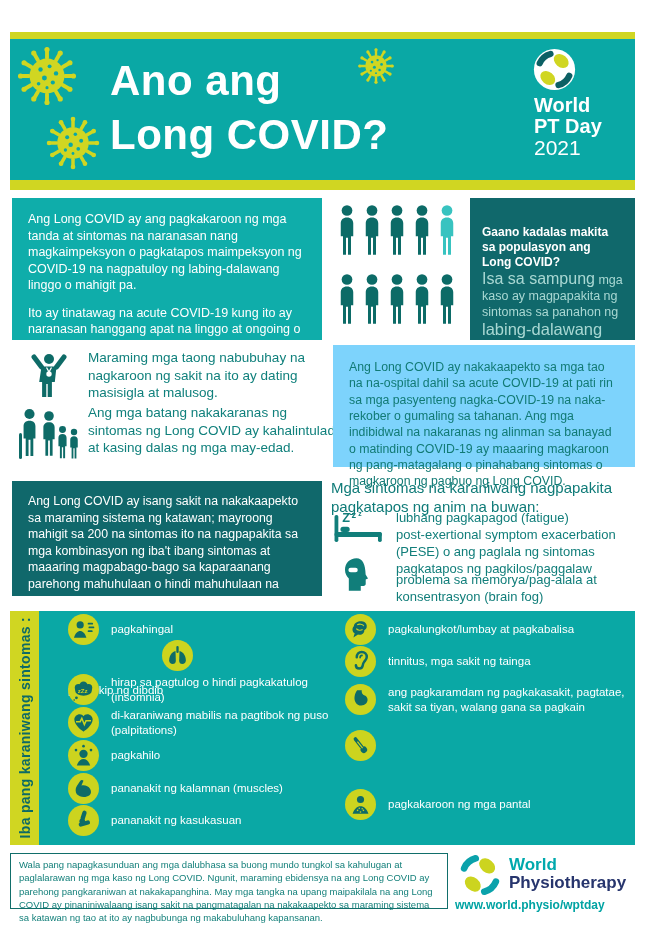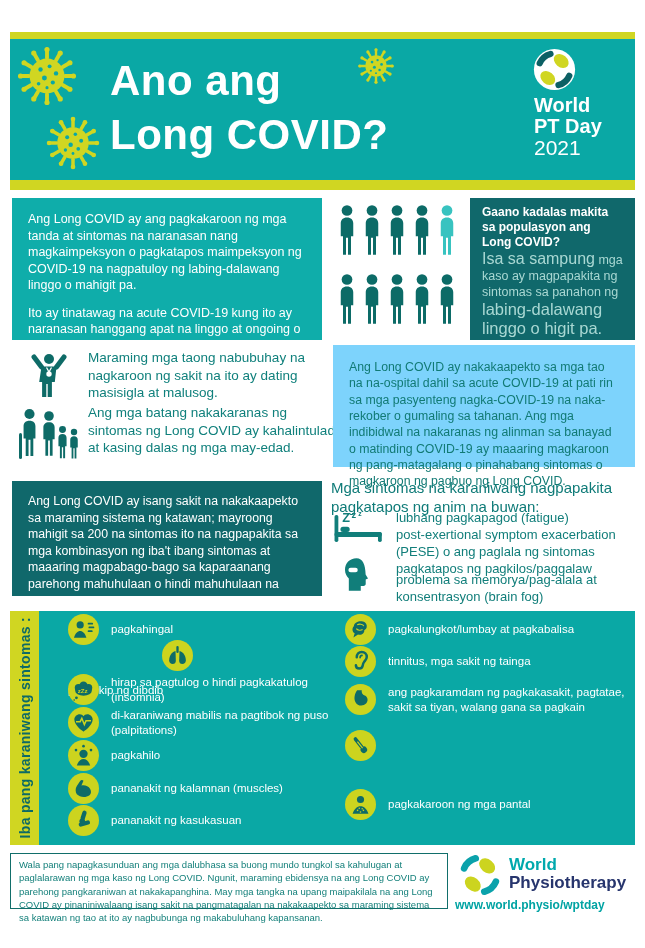--- a/index.html
+++ b/index.html
@@ -16,21 +16,21 @@
   .pt2021{font-weight:normal;font-size:21px;}
 
   
   .tealbox{background:#0fadaa;color:#fff;font-size:12.5px;line-height:1.32;}
   .darkbox{background:#10686b;color:#fff;}
   .limebox{background:#7dd3fc;color:#117a74;font-size:12.3px;line-height:1.33;}
   .tealbox p,.limebox p,.darkbox p{margin:0;}
   .intro{left:12px;top:198px;width:310px;height:142px;padding:13px 16px;box-sizing:border-box;}
   .intro p+p{margin-top:11px;}
 
-  .prev{left:470px;top:198px;width:165px;height:142px;padding:7px 12px;box-sizing:border-box;overflow:hidden;}
+  .prev{left:470px;top:198px;width:165px;height:142px;padding:27px 12px;box-sizing:border-box;overflow:hidden;}
   .prev-h{font-weight:bold;font-size:12px;line-height:1.24;margin:0 0 2px 0;color:#fff;}
   .prev-body{color:#a9d8d3;font-size:12.5px;line-height:1.28;margin:0;}
   .prev-big{font-size:16px;line-height:1.15;}
   .prev-big2{font-size:16.5px;line-height:1.15;}
 
   .person{display:block;}
   .p-dark{color:#0c6b67;}
   .p-light{color:#38c3c0;}
 
   .living-txt{color:#10807c;font-size:13.5px;line-height:1.3;}

